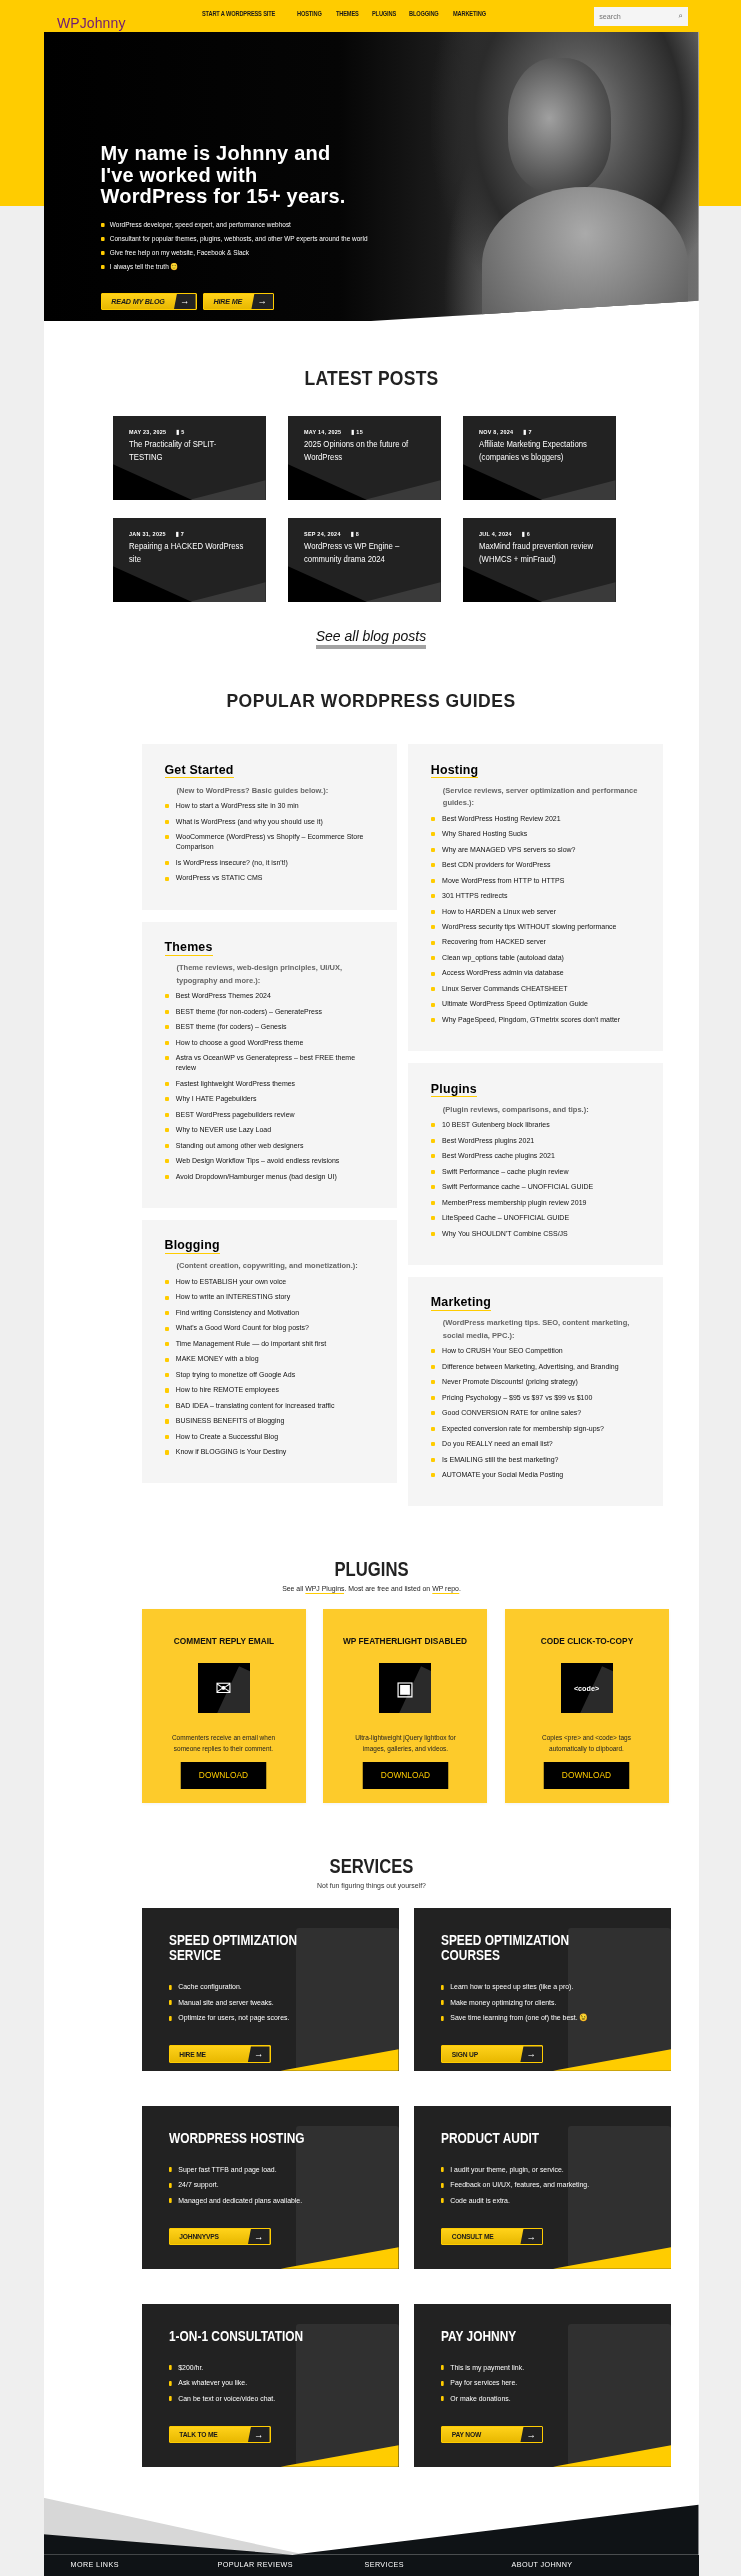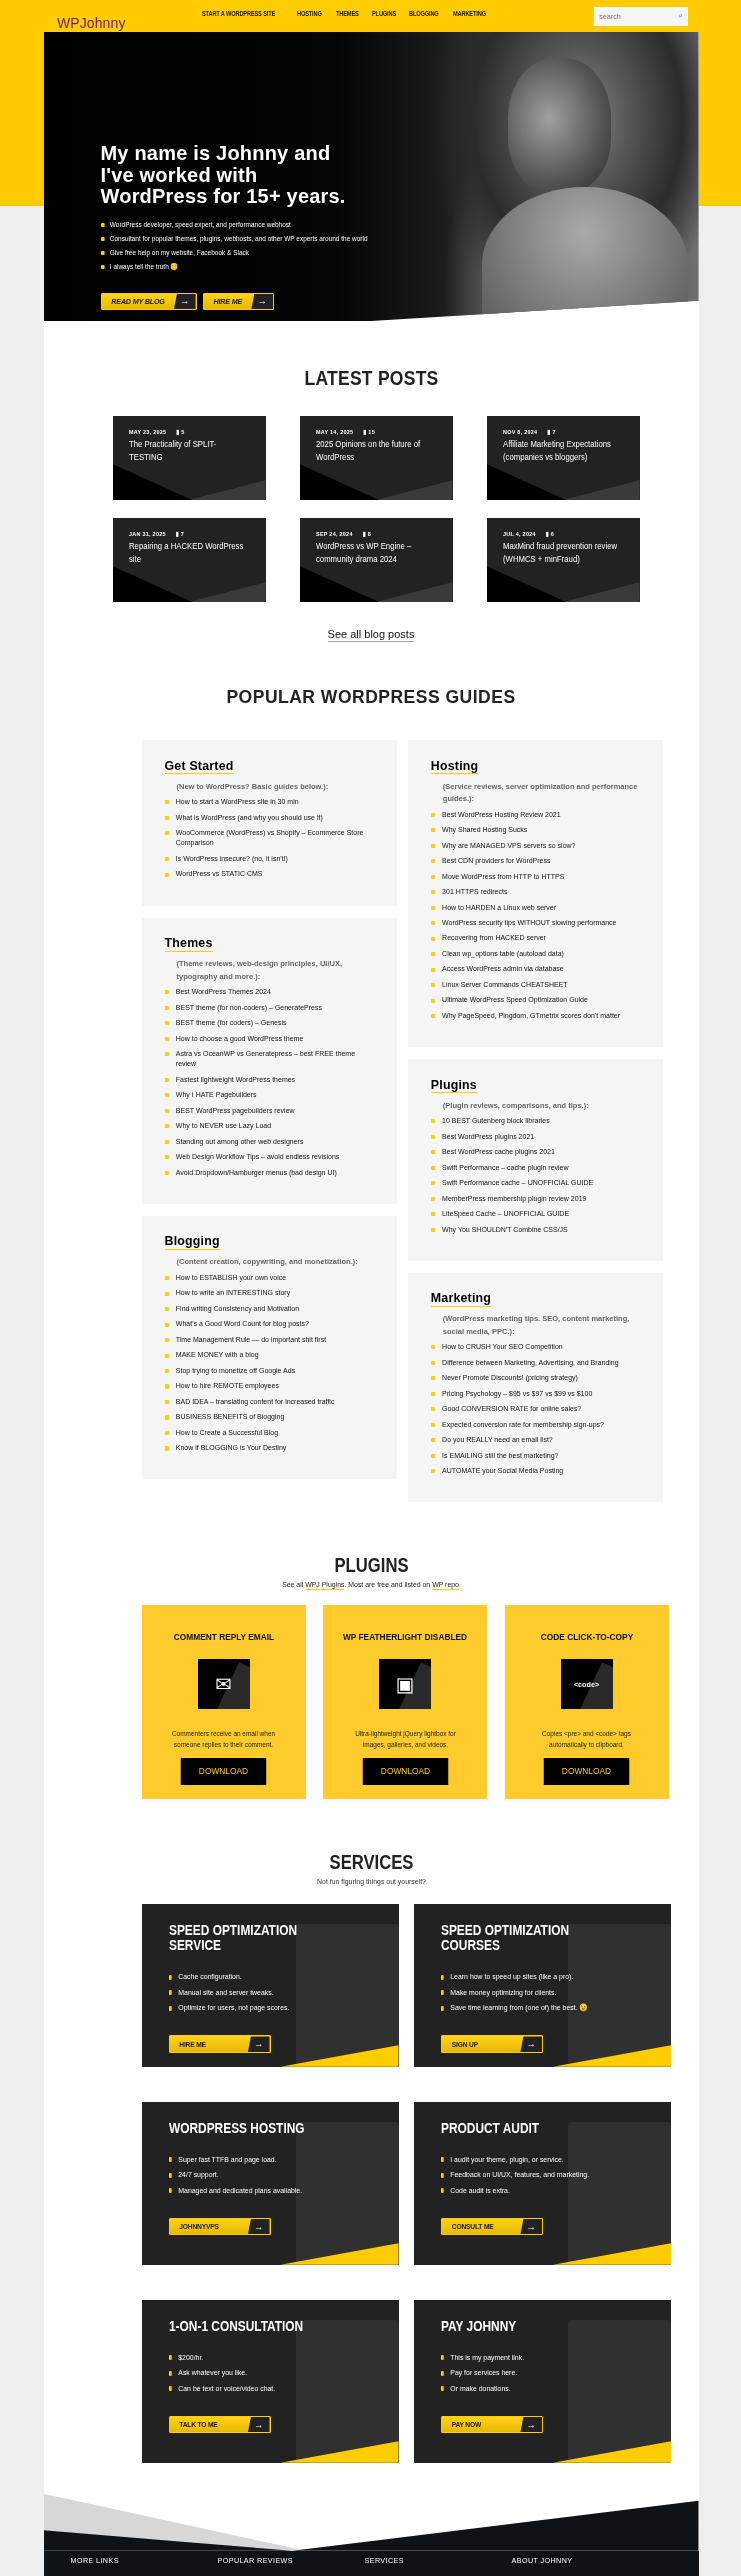--- a/index.html
+++ b/index.html
@@ -28,29 +28,29 @@
 .hero li::before{content:"";display:inline-block;width:3.6px;height:3.6px;border-radius:1px;background:#ffcc00;margin-right:6.2px;}
 .btns{margin-top:18.5px;display:flex;flex-direction:column;gap:14px;font-style:italic;}
 .btn-row{display:flex;gap:6.2px;}
 .abtn{display:inline-flex;align-items:stretch;height:17.5px;background:linear-gradient(180deg,#ffd21a,#e8b800);border:0.5px solid #ffcc00;border-radius:1px;overflow:hidden;}
 .abtn .lbl{padding:0 9.3px 0 9.8px;font-size:7.2px;font-weight:bold;color:#1a1a1a;display:flex;align-items:center;letter-spacing:-0.2px;}
 .abtn .arr{width:21.6px;background:#222;color:#fff;display:flex;align-items:center;justify-content:center;font-size:9.3px;clip-path:polygon(14% 0,100% 0,100% 100%,0 100%);}
 
 .section-title{text-align:center;font-weight:bold;color:#222;}
 .latest{position:relative;padding-top:88px;}
 .latest .section-title{font-size:20.6px;transform:scaleX(0.85);letter-spacing:0.3px;}
-.posts{display:grid;grid-template-columns:repeat(3,153px);gap:18px 34px;margin:26px 0 0 69px;}
+.posts{display:grid;grid-template-columns:repeat(3,153px);gap:18px 22px;margin:26px 0 0 69px;}
 .post{position:relative;height:84px;background:#222;overflow:hidden;padding:12px 16.5px;}
 .post::after{content:"";position:absolute;left:0;bottom:0;width:100%;height:36px;background:linear-gradient(165deg,transparent 45%,#3a3a3a 45%);clip-path:polygon(0 0,50% 100%,100% 45%,100% 100%,0 100%);}
 .post::before{content:"";position:absolute;left:0;bottom:0;width:100%;height:36px;background:#000;clip-path:polygon(0 0,52% 100%,0 100%);z-index:1;}
 .post .meta{font-size:6.2px;color:#fff;font-weight:bold;letter-spacing:0.3px;transform:scaleX(0.88);transform-origin:left;white-space:nowrap;}
 .post .meta .c{margin-left:11.3px;}
 .post .title{font-size:8.8px;line-height:13px;color:#fff;margin-top:3.1px;transform:scaleX(0.88);transform-origin:left;width:137px;}
 .seeall{display:block;text-align:center;margin-top:26px;}
-.seeall a{font-size:11px;color:#111;border-bottom:1px solid #a3a3a3;padding-bottom:0.5px;}
+.seeall a{font-size:14px;color:#111;border-bottom:4px solid #a3a3a3;padding-bottom:0.5px;font-style:italic;}
 .popular{padding-top:47px;}
 .popular .section-title{font-size:17.5px;letter-spacing:0.5px;}
 .guides{display:grid;grid-template-columns:255px 255px;gap:0 11.3px;margin:32px 0 0 98px;align-items:start;}
 .gcol{display:flex;flex-direction:column;gap:12px;}
 .gcard{background:#f5f5f5;padding:19.6px 23px 20.6px 23px;}
 .gcard h3{display:inline-block;font-size:12.4px;font-weight:bold;color:#000;border-bottom:1px solid #ffcc00;line-height:13.4px;letter-spacing:0.2px;}
 .gcard .sub{font-size:7.5px;color:#666;line-height:12.4px;margin-top:6.7px;font-weight:bold;margin-left:12px;}
 .gcard ul{list-style:none;margin-top:4.1px;}
 .gcard li{font-size:7px;line-height:10.3px;margin-bottom:5.2px;padding-left:11.3px;position:relative;color:#111;}
 .gcard li::before{content:"";position:absolute;left:0;top:3.1px;width:4.1px;height:4.1px;border-radius:1px;background:#ffcc00;}
@@ -65,21 +65,21 @@
 .picon{width:52px;height:50px;background:#000;margin:17.5px auto 0;position:relative;overflow:hidden;}
 .picon::after{content:"";position:absolute;right:-15.5px;bottom:-20.6px;width:41px;height:62px;background:#2a2a2a;transform:rotate(25deg);}
 .picon .g{position:absolute;left:0;top:0;width:100%;height:100%;display:flex;align-items:center;justify-content:center;color:#fff;z-index:1;font-size:19.6px;}
 .pcard p{font-size:7.2px;line-height:10.8px;color:#222;margin:19.6px auto 0;width:139px;transform:scaleX(0.9);}
 .pcard .dl{display:inline-block;margin-top:7.2px;width:95px;height:27px;background:#000;color:#ffcc00;font-size:9.3px;line-height:27px;transform:scaleX(0.9);}
 
 .services{padding-top:52px;}
 .services .section-title{font-size:19.6px;transform:scaleX(0.85);}
 .services .lead{text-align:center;font-size:7.7px;color:#333;margin-top:3.1px;transform:scaleX(0.9);}
 .scards{display:grid;grid-template-columns:257px 257px;gap:35px 15.5px;margin:18px 0 0 98px;}
-.scard{position:relative;height:163px;background:#222;overflow:hidden;padding:19px 27px;}
+.scard{position:relative;height:163px;background:#222;overflow:hidden;padding:25px 27px;}
 .scard .deco{position:absolute;right:0;top:20.6px;width:103px;height:144px;background:#3a3a3a;opacity:0.6;border-radius:3.1px;}
 .scard::after{content:"";position:absolute;right:0;bottom:0;width:118px;height:21.6px;background:#ffcc00;clip-path:polygon(100% 0,100% 100%,0 100%);}
 .scard h5{position:relative;z-index:1;font-size:14px;line-height:15.5px;font-weight:bold;color:#fff;transform:scaleX(0.85);transform-origin:left;width:185px;}
 .scard ul{position:relative;z-index:1;list-style:none;margin-top:15.5px;}
 .scard li{font-size:7.7px;line-height:15.5px;color:#fff;padding-left:10.3px;position:relative;transform:scaleX(0.9);transform-origin:left;white-space:nowrap;}
 .scard li::before{content:"";position:absolute;left:0;top:5.2px;width:2.6px;height:5.2px;border-radius:1px;background:#ffcc00;}
 .scard .abtn{position:relative;z-index:1;margin-top:19.6px;width:102px;justify-content:space-between;}
 .scard .abtn .lbl{font-size:6.7px;}
 
 .footer-top{position:relative;height:57px;margin-top:31px;}

